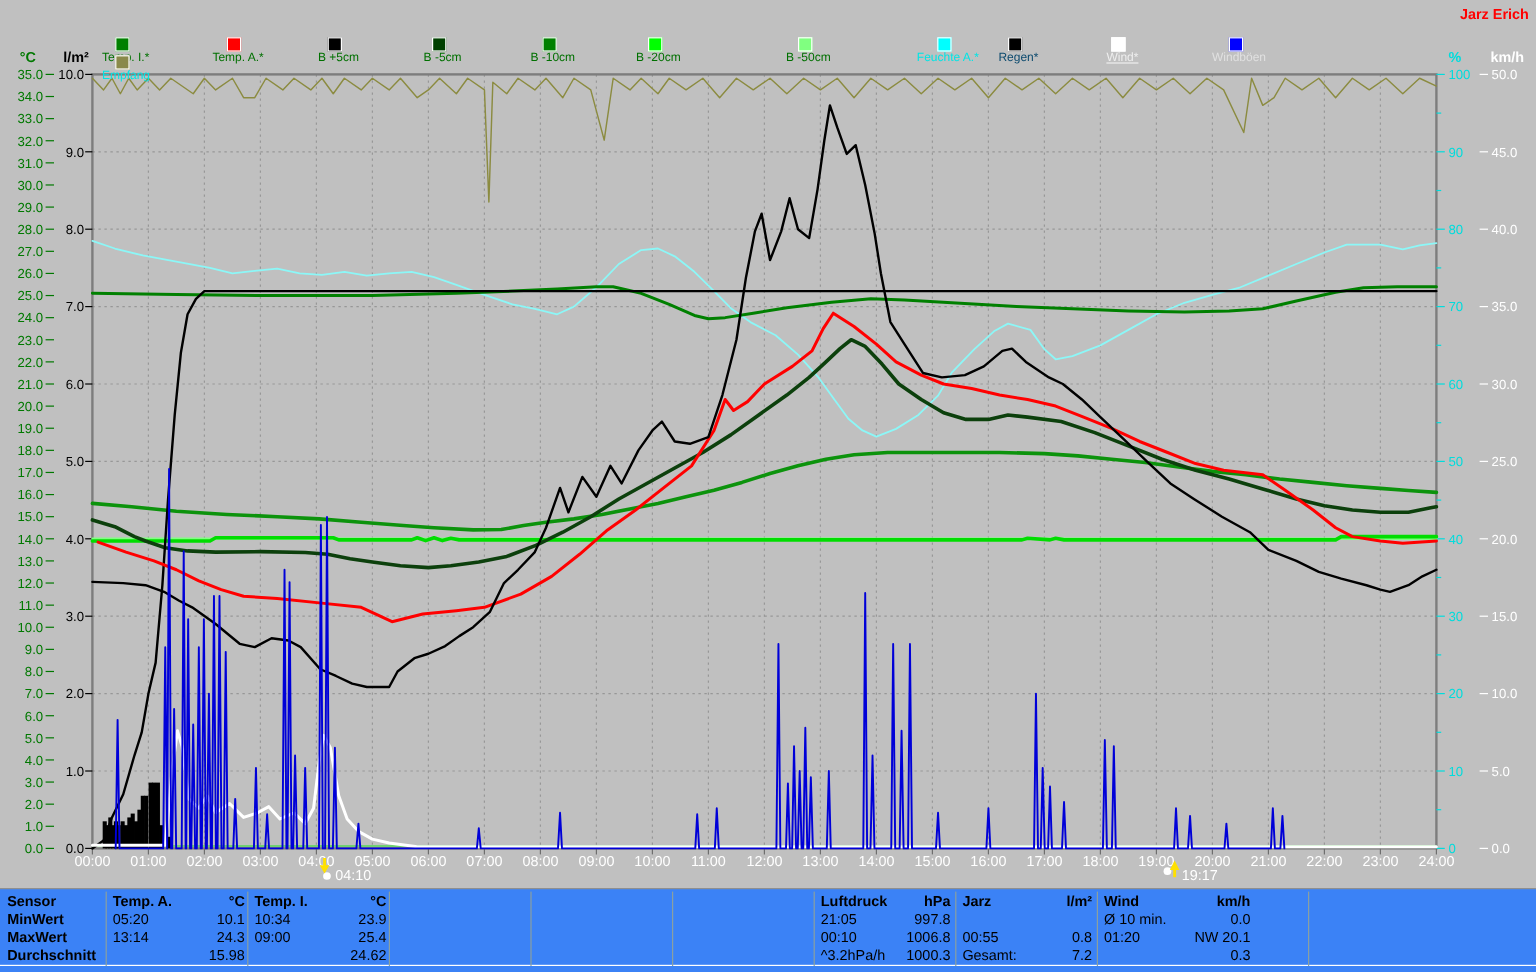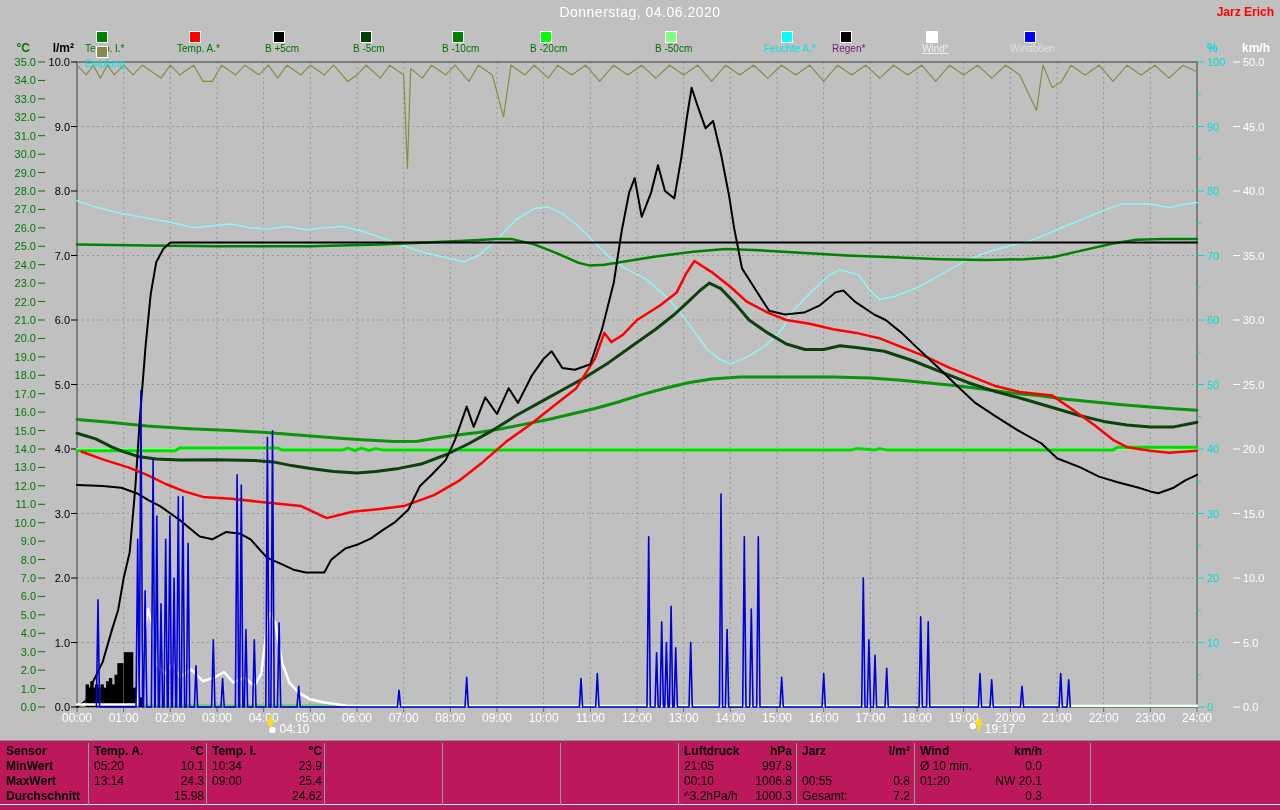--- a/index.html
+++ b/index.html
@@ -3,32 +3,31 @@
 <meta charset="utf-8">
 <style>
   html,body{margin:0;padding:0;}
   .stage{position:relative;width:1280px;height:810px;background:#c0c0c0;overflow:hidden;
          font-family:"Liberation Sans",sans-serif;-webkit-font-smoothing:none;}
   .title{position:absolute;top:4px;left:0;right:0;text-align:center;color:#ffffff;font-size:14px;letter-spacing:.5px;}
   .author{position:absolute;top:5px;right:6px;color:#ff0000;font-size:12px;font-weight:bold;}
   .legend-item{position:absolute;height:12px;display:flex;align-items:center;font-size:10px;white-space:nowrap;flex-direction:column;}
   .legend-item .sw{width:10px;height:10px;border:1px solid #ffffff;margin-right:6px;flex:0 0 auto;}
   svg{position:absolute;top:0;left:0;}
-  .tablepanel{position:absolute;left:0;top:740px;width:1280px;height:70px;background:#be185d;border-top:1px solid #8f8f8f;}
+  .tablepanel{position:absolute;left:0;top:740px;width:1280px;height:70px;background:#3b82f6;border-top:1px solid #8f8f8f;}
   .tp-cell{position:absolute;font-size:12px;color:#000;height:15px;line-height:15px;white-space:nowrap;}
   .tp-cell.b{font-weight:bold;}
   .tp-cell.r{transform:translateX(-100%);}
   .tp-sep{position:absolute;top:2px;bottom:6px;width:1px;background:#8aa0a0;}
   .tp-bottomline{position:absolute;left:0;right:0;top:63px;height:1px;background:#ffffff;}
 </style>
 </head>
 <body>
 
 <div class="stage">
-  <div class="title">Donnerstag, 04.06.2020</div>
   <div class="author">Jarz Erich</div>
   <svg id="chart" width="1280" height="740">
       <line x1="123.66666666666666" y1="62" x2="123.66666666666666" y2="707" stroke="#979797" stroke-width="1" stroke-dasharray="2 3"></line>
       <line x1="170.33333333333331" y1="62" x2="170.33333333333331" y2="707" stroke="#979797" stroke-width="1" stroke-dasharray="2 3"></line>
       <line x1="217" y1="62" x2="217" y2="707" stroke="#979797" stroke-width="1" stroke-dasharray="2 3"></line>
       <line x1="263.66666666666663" y1="62" x2="263.66666666666663" y2="707" stroke="#979797" stroke-width="1" stroke-dasharray="2 3"></line>
       <line x1="310.33333333333337" y1="62" x2="310.33333333333337" y2="707" stroke="#979797" stroke-width="1" stroke-dasharray="2 3"></line>
       <line x1="357" y1="62" x2="357" y2="707" stroke="#979797" stroke-width="1" stroke-dasharray="2 3"></line>
       <line x1="403.6666666666667" y1="62" x2="403.6666666666667" y2="707" stroke="#979797" stroke-width="1" stroke-dasharray="2 3"></line>
       <line x1="450.3333333333333" y1="62" x2="450.3333333333333" y2="707" stroke="#979797" stroke-width="1" stroke-dasharray="2 3"></line>
@@ -332,21 +331,21 @@
       <div class="legend-item" style="left: 655px; top: 31px; align-items: center;">
         <span class="sw" style="background: rgb(128, 255, 128);"></span>
         <span style="color: rgb(0, 112, 0);">B -50cm</span>
       </div>
       <div class="legend-item" style="left: 743px; top: 31px; padding-left: 21px;">
         <span class="sw" style="background: rgb(0, 255, 255);"></span>
         <span style="color: rgb(0, 229, 229);">Feuchte A.*</span>
       </div>
       <div class="legend-item" style="left: 832px; top: 31px;">
         <span class="sw" style="background: rgb(0, 0, 0);"></span>
-        <span style="color: #701a75;">Regen*</span>
+        <span style="color: #0c4a6e;">Regen*</span>
       </div>
       <div class="legend-item" style="left: 922px; top: 31px;">
         <span class="sw" style="background: rgb(255, 255, 255);"></span>
         <span style="color: rgb(238, 238, 238); text-decoration: underline;">Wind*</span>
       </div>
       <div class="legend-item" style="left: 1010px; top: 31px;">
         <span class="sw" style="background: rgb(0, 0, 255);"></span>
         <span style="color: rgb(224, 224, 224);">Windböen</span>
       </div>
       <div class="legend-item" style="left: 85px; top: 46px;">

